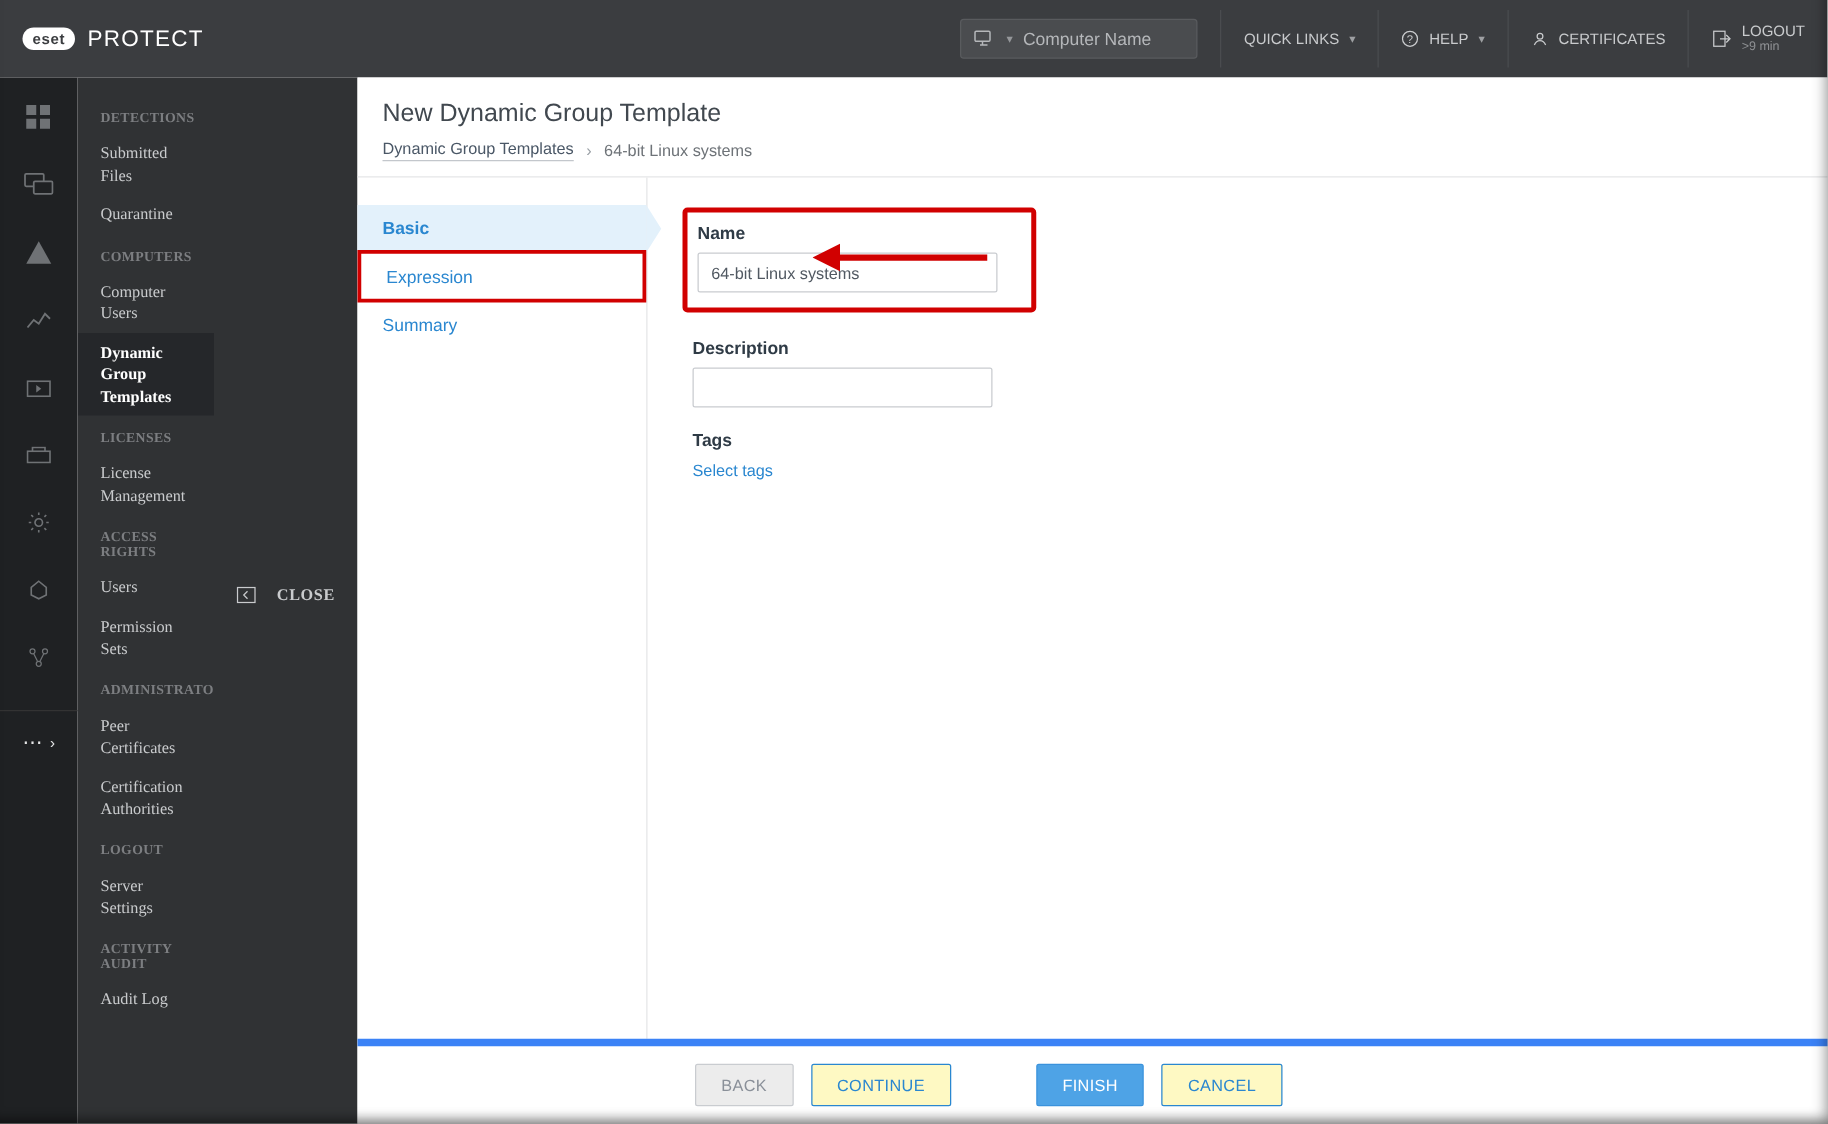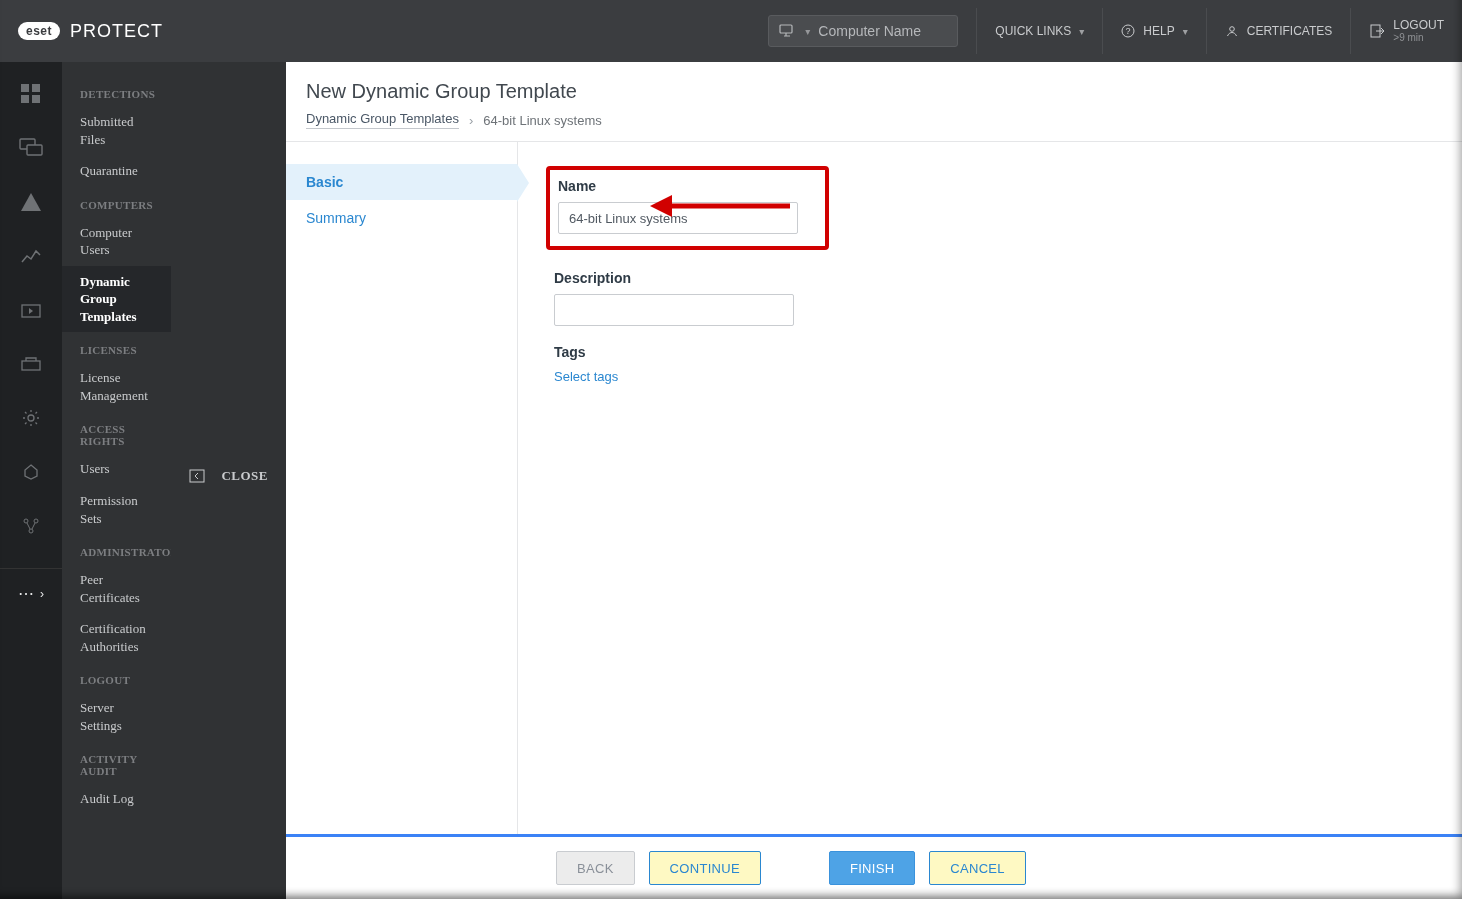--- a/index.html
+++ b/index.html
@@ -265,21 +265,21 @@
   
   .red-arrow{
     position:absolute;
     left: 132px;
     top: 47px;
     pointer-events:none;
   }
 
   
   .footerbar{
-    border-top:3px solid #3b82f6;
+    border-top:6px solid #3b82f6;
     padding: 14px 20px 14px 270px;
     display:flex;
     gap:14px;
     align-items:center;
   }
   .btn{
     height:34px;
     padding: 0 20px;
     font-size:13px;
     border-radius:2px;
@@ -469,20 +469,21 @@
       <div class="crumbs">
         <a>Dynamic Group Templates</a>
         <span class="sep">›</span>
         <span>64-bit Linux systems</span>
       </div>
     </div>
 
     <div class="workarea">
       <div class="steps">
         <div class="step active">Basic</div>
+        <div class="step highlight-red">Expression</div>
         <div class="step">Summary</div>
       </div>
 
       <div class="form-area">
 
         <svg class="red-arrow" width="140" height="34" viewBox="0 0 140 34">
           <line x1="140" y1="17" x2="18" y2="17" stroke="#d10000" stroke-width="5"></line>
           <polygon points="0,17 22,6 22,28" fill="#d10000"></polygon>
         </svg>
 

